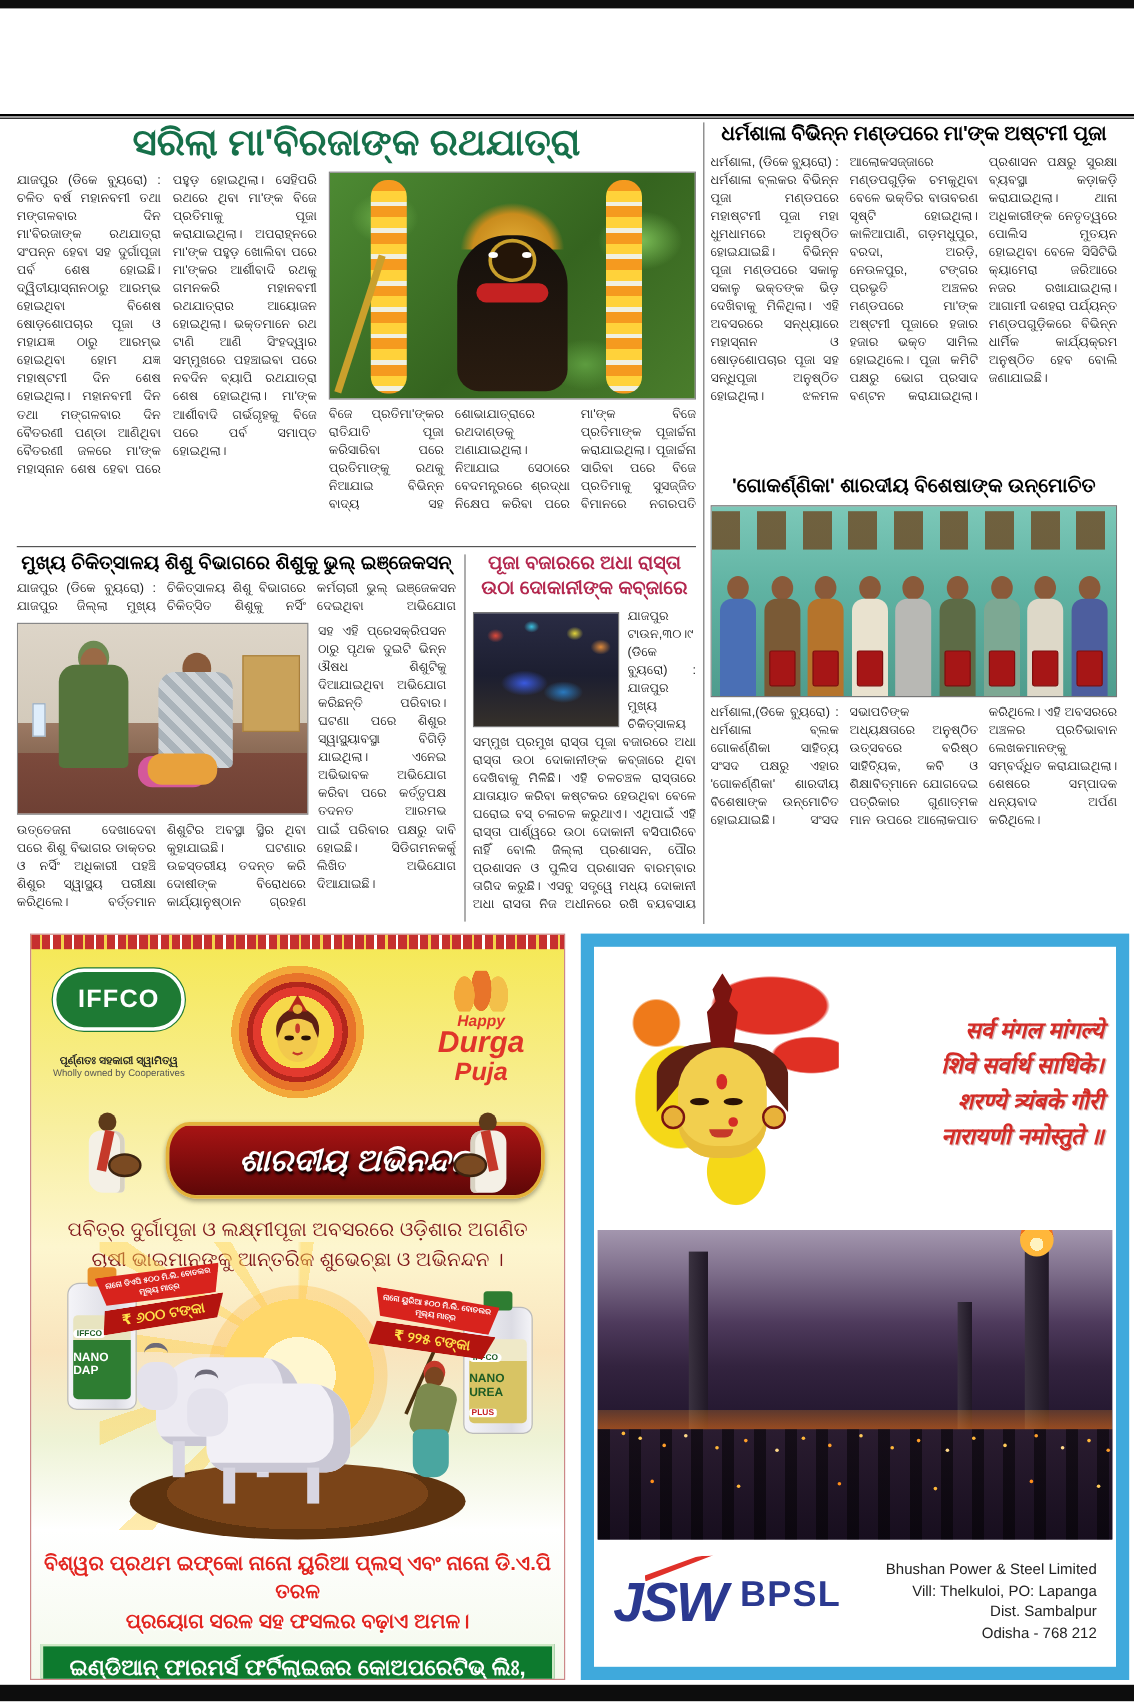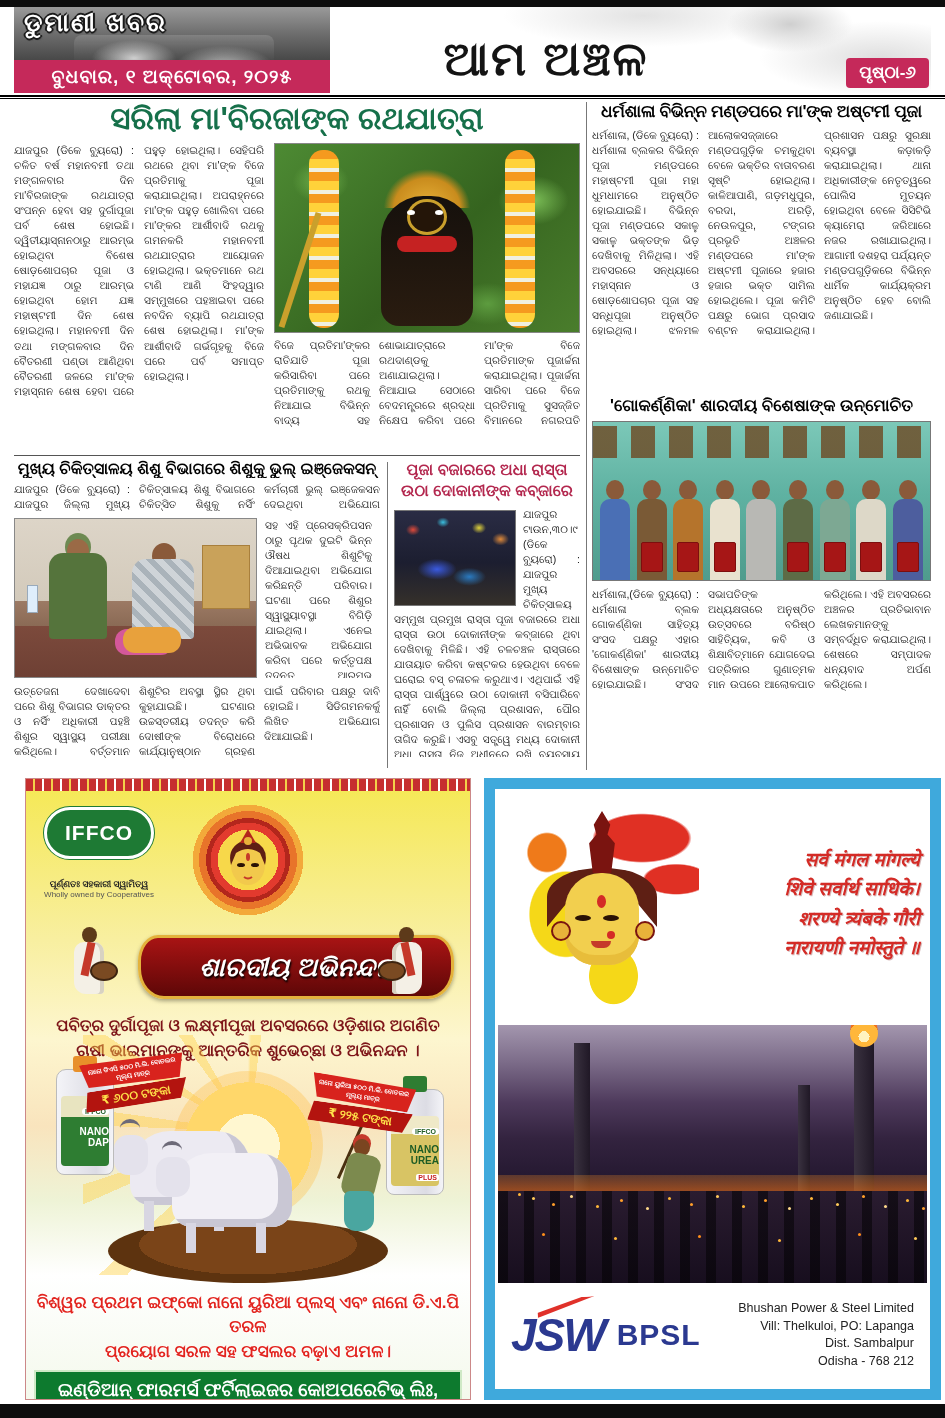--- a/index.html
+++ b/index.html
@@ -159,41 +159,41 @@
       border:3px solid #e3b23c;border-radius:20px 20px 26px 26px/26px 26px 30px 30px;
       display:flex;align-items:center;justify-content:center;color:#fff;font-size:26px;font-weight:900;font-style:italic;
       text-shadow:1px 2px 2px #000;box-shadow:0 2px 4px rgba(0,0,0,.35);margin-left:48px;}
   .drummer{position:absolute;top:-6px;width:44px;height:74px;}
   .drummer.dl{left:42px;} .drummer.dr{right:42px;transform:scaleX(-1);}
   .dr-head{position:absolute;left:14px;top:0;width:15px;height:16px;border-radius:50%;background:#5d3a1a;}
   .dr-body{position:absolute;left:6px;top:15px;width:30px;height:52px;border-radius:10px 10px 4px 12px;background:#f4f0e6;
       box-shadow:inset -4px 0 0 #d8d2c2;}
   .dr-sash{position:absolute;left:16px;top:15px;width:8px;height:34px;background:#c5392a;transform:rotate(12deg);}
   .dr-drum{position:absolute;left:22px;top:34px;width:24px;height:16px;border-radius:50%;background:#7a4a22;border:2px solid #3d2410;}
-  .if-msg{flex:0 0 auto;margin-top:10px;text-align:center;color:#7d1418;font-weight:bold;font-size:16.5px;line-height:1.5;}
+  .if-msg{flex:0 0 auto;margin-top:10px;text-align:center;color:#7d1418;font-weight:normal;font-size:16.5px;line-height:1.5;}
   .if-scene{position:relative;flex:0 0 auto;height:226px;margin-top:2px;}
   .sun{position:absolute;left:50%;top:6px;transform:translateX(-50%);width:150px;height:150px;border-radius:50%;
       background:radial-gradient(circle,#fff7d0 0 30%,#ffd76a 30% 60%,rgba(255,190,70,.35) 60% 80%,rgba(0,0,0,0) 80%);}
   .rays{position:absolute;left:50%;top:-30px;transform:translateX(-50%);width:330px;height:240px;opacity:.45;
       background:conic-gradient(from 180deg at 50% 40%,rgba(255,210,80,0) 0 14deg,#ffd24a 14deg 20deg,rgba(255,210,80,0) 20deg 40deg,#ffd24a 40deg 46deg,rgba(255,210,80,0) 46deg 66deg,#ffd24a 66deg 72deg,rgba(255,210,80,0) 72deg 92deg,#ffd24a 92deg 98deg,rgba(255,210,80,0) 98deg 118deg,#ffd24a 118deg 124deg,rgba(255,210,80,0) 124deg 144deg,#ffd24a 144deg 150deg,rgba(255,210,80,0) 150deg 180deg,#ffd24a 182deg 188deg,rgba(255,210,80,0) 188deg 360deg);}
   .soil{position:absolute;left:50%;bottom:8px;transform:translateX(-50%);width:280px;height:64px;border-radius:50%;
       background:radial-gradient(ellipse at 50% 40%,#7a4418 0 55%,#5d330f 55% 80%,rgba(0,0,0,0) 80%);}
   .ox{position:absolute;width:120px;height:74px;background:#eceaf2;border-radius:40px 34px 20px 20px;
       box-shadow:inset -14px -8px 0 #c9c7d4;}
   .ox1{left:104px;top:66px;} .ox2{left:146px;top:88px;background:#f2f0f6;}
   .ox-head{position:absolute;left:-16px;top:4px;width:34px;height:40px;border-radius:14px;background:#e4e2ec;}
   .ox-horn{position:absolute;left:-10px;top:-12px;width:20px;height:14px;border-radius:50% 50% 0 0;border-top:4px solid #6d6a78;}
   .ox-leg{position:absolute;bottom:-26px;width:10px;height:30px;background:#d8d6e2;}
   .oleg1{left:14px;} .oleg2{left:84px;}
   .farmer{position:absolute;right:92px;top:74px;width:60px;height:110px;}
   .fm-head{position:absolute;right:8px;top:0;width:16px;height:17px;border-radius:50%;background:#7a4520;box-shadow:0 -4px 0 1px #c5392a;}
   .fm-body{position:absolute;right:0;top:15px;width:34px;height:44px;border-radius:10px;background:#7c8a4e;transform:rotate(14deg);}
   .fm-dhoti{position:absolute;right:4px;top:52px;width:30px;height:40px;border-radius:6px 6px 12px 12px;background:#4aa6a0;}
   .fm-stick{position:absolute;right:26px;top:-18px;width:3px;height:60px;background:#4a3010;transform:rotate(24deg);}
-  .bottle{position:absolute;width:62px;text-align:right;}
+  .bottle{position:absolute;width:62px;text-align:left;}
   .bottle .b-body{width:56px;height:104px;margin:0 auto;background:linear-gradient(90deg,#f4f4f8,#dcdce4 70%,#f4f4f8);border-radius:10px 10px 8px 8px;position:relative;border:1px solid #bbb;}
   .b-cap{position:absolute;left:50%;top:-14px;transform:translateX(-50%);width:24px;height:16px;border-radius:3px;}
   .b-label{position:absolute;left:4px;top:26px;right:4px;bottom:8px;border-radius:4px;padding-top:4px;}
   .bottle-dap{left:28px;top:4px;} .bottle-dap .b-cap{background:#e8902a;}
   .bottle-dap .b-label{background:linear-gradient(180deg,#e8e4c0 0 30%,#2e7d32 30%);}
   .bottle-urea{right:24px;top:24px;} .bottle-urea .b-cap{background:#2e7d32;}
   .bottle-urea .b-label{background:linear-gradient(180deg,#efe9c8 0 26%,#d8c464 26%);}
   .b-brand{font-size:7px;font-weight:bold;color:#1e5c24;background:#fff;border-radius:6px;display:inline-block;padding:0 3px;}
   .b-name{font-size:10px;font-weight:900;color:#fff;line-height:1.1;margin-top:8px;}
   .bottle-urea .b-name{color:#1e5c24;margin-top:6px;}
@@ -247,45 +247,35 @@
       background:
         repeating-linear-gradient(90deg,rgba(0,0,0,.5) 0 10px,rgba(0,0,0,0) 10px 26px),
         linear-gradient(180deg,#2a1c30 0%,#170e1e 100%);}
   .plights{position:absolute;left:20px;top:168px;width:3px;height:3px;border-radius:50%;background:#ffb73a;
       box-shadow:14px 4px 0 #ffca5a,34px 10px 0 #ff9e2a,52px 2px 0 #ffd98a,78px 12px 0 #ffb73a,102px 6px 0 #ff9e2a,
       128px 14px 0 #ffd98a,150px 4px 0 #ffb73a,172px 10px 0 #ff9e2a,198px 2px 0 #ffca5a,224px 12px 0 #ffb73a,
       246px 6px 0 #ff9e2a,270px 14px 0 #ffd98a,292px 4px 0 #ffb73a,318px 10px 0 #ffca5a,344px 2px 0 #ff9e2a,
       366px 12px 0 #ffd98a,388px 6px 0 #ffb73a,404px 14px 0 #ff9e2a,24px 40px 0 #ff8e1a,96px 44px 0 #ffb73a,
       180px 42px 0 #ff8e1a,260px 46px 0 #ffb73a,340px 40px 0 #ff8e1a,396px 44px 0 #ffca5a;}
   .jsw-bottom{height:104px;display:flex;align-items:center;justify-content:space-between;padding:0 16px;}
-  .jsw-logo{position:relative;display:flex;align-items:center;gap:12px;}
+  .jsw-logo{position:relative;display:flex;align-items:flex-start;gap:12px;}
   .jsw-mark{position:relative;font-size:46px;font-weight:900;font-style:italic;color:#2b3990;letter-spacing:-2px;line-height:1;}
   .jsw-swoosh{position:absolute;left:26px;top:-14px;width:58px;height:18px;background:#e0312a;
       clip-path:polygon(0 100%,100% 0,78% 0,0 72%);transform:rotate(-4deg);}
   .jsw-sub{font-size:30px;font-weight:bold;color:#2b3990;letter-spacing:1px;}
   .jsw-addr{text-align:right;font-size:12.5px;color:#222;line-height:1.4;}
 
   .bottom-bar{position:absolute;left:0;top:1404px;width:945px;height:14px;background:#0d0d0d;}
 </style>
 </head>
 <body>
 
 <div class="page">
 
   <div class="topbar"></div>
-  <div class="mast">
-    <div class="mast-smoke"></div>
-    <div class="mast-photo">
-      <div class="mast-hut"></div>
-      <div class="paper-name">ଡୁମାଣୀ ଖବର</div>
-      <div class="date-bar">ବୁଧବାର, ୧ ଅକ୍ଟୋବର, ୨୦୨୫</div>
-    </div>
-    <div class="section-title">ଆମ ଅଞ୍ଚଳ</div>
-    <div class="page-badge">ପୃଷ୍ଠା-୬</div>
-  </div>
   <div class="mast-rule"></div>
 
   <div class="art1">
     <div class="h-green">ସରିଲା ମା'ବିରଜାଙ୍କ ରଥଯାତ୍ରା</div>
     <div class="art1-flex">
       <div class="a1-left btxt cols2">ଯାଜପୁର (ଡିକେ ବ୍ୟୁରୋ) : ଚଳିତ ବର୍ଷ ମହାନବମୀ ତଥା ମଙ୍ଗଳବାର ଦିନ ମା'ବିରଜାଙ୍କ ରଥଯାତ୍ରା ସଂପନ୍ନ ହେବା ସହ ଦୁର୍ଗାପୂଜା ପର୍ବ ଶେଷ ହୋଇଛି। ଦ୍ୱିତୀୟାସ୍ନାନଠାରୁ ଆରମ୍ଭ ହୋଇଥିବା ବିଶେଷ ଷୋଡ଼ଶୋପଚାର ପୂଜା ଓ ମହାଯଜ୍ଞ ଠାରୁ ଆରମ୍ଭ ହୋଇଥିବା ହୋମ ଯଜ୍ଞ ମହାଷ୍ଟମୀ ଦିନ ଶେଷ ହୋଇଥିଲା। ମହାନବମୀ ଦିନ ତଥା ମଙ୍ଗଳବାର ଦିନ ବୈତରଣୀ ପଣ୍ଡା ଆଣିଥିବା ବୈତରଣୀ ଜଳରେ ମା'ଙ୍କ ମହାସ୍ନାନ ଶେଷ ହେବା ପରେ ପହୁଡ଼ ହୋଇଥିଲା। ସେହିପରି ରଥରେ ଥିବା ମା'ଙ୍କ ବିଜେ ପ୍ରତିମାକୁ ପୂଜା କରାଯାଇଥିଲା। ଅପରାହ୍ନରେ ମା'ଙ୍କ ପହୁଡ଼ ଖୋଲିବା ପରେ ମା'ଙ୍କର ଆର୍ଶୀବାଦି ରଥକୁ ଗମନକରି ମହାନବମୀ ରଥଯାତ୍ରାର ଆୟୋଜନ ହୋଇଥିଲା। ଭକ୍ତମାନେ ରଥ ଟାଣି ଆଣି ସିଂହଦ୍ୱାର ସମ୍ମୁଖରେ ପହଞ୍ଚାଇବା ପରେ ନବଦିନ ବ୍ୟାପି ରଥଯାତ୍ରା ଶେଷ ହୋଇଥିଲା। ମା'ଙ୍କ ଆର୍ଶୀବାଦି ଗର୍ଭଗୃହକୁ ବିଜେ ପରେ ପର୍ବ ସମାପ୍ତ ହୋଇଥିଲା।</div>
       <div class="a1-right">
         <div class="deity-photo">
           <div class="garland gl"></div>
           <div class="garland gr"></div>
@@ -402,20 +392,26 @@
         <svg width="64" height="70" viewBox="0 0 64 70">
           <ellipse cx="32" cy="40" rx="17" ry="20" fill="#f2c94c"></ellipse>
           <path d="M15 40 Q10 20 32 14 Q54 20 49 40 L44 28 Q32 20 20 28 Z" fill="#5e1f14"></path>
           <path d="M32 4 L40 18 L24 18 Z" fill="#b3261c"></path>
           <circle cx="32" cy="16" r="4" fill="#e8b23a"></circle>
           <ellipse cx="25" cy="40" rx="4" ry="2" fill="#2a1205"></ellipse>
           <ellipse cx="39" cy="40" rx="4" ry="2" fill="#2a1205"></ellipse>
           <ellipse cx="32" cy="32" rx="2" ry="4" fill="#c5392a"></ellipse>
           <path d="M28 52 Q32 55 36 52" stroke="#c5392a" stroke-width="2" fill="none"></path>
         </svg>
+      </div>
+      <div class="hdp">
+        <div class="hdp-petals"></div>
+        <div class="hdp-happy">Happy</div>
+        <div class="hdp-durga">Durga</div>
+        <div class="hdp-puja">Puja</div>
       </div>
     </div>
     <div class="if-banner-row">
       <div class="drummer dl">
         <div class="dr-head"></div>
           <div class="dr-body"></div>
           <div class="dr-sash"></div>
           <div class="dr-drum"></div>
       </div>
       <div class="if-banner">ଶାରଦୀୟ ଅଭିନନ୍ଦନ</div>

